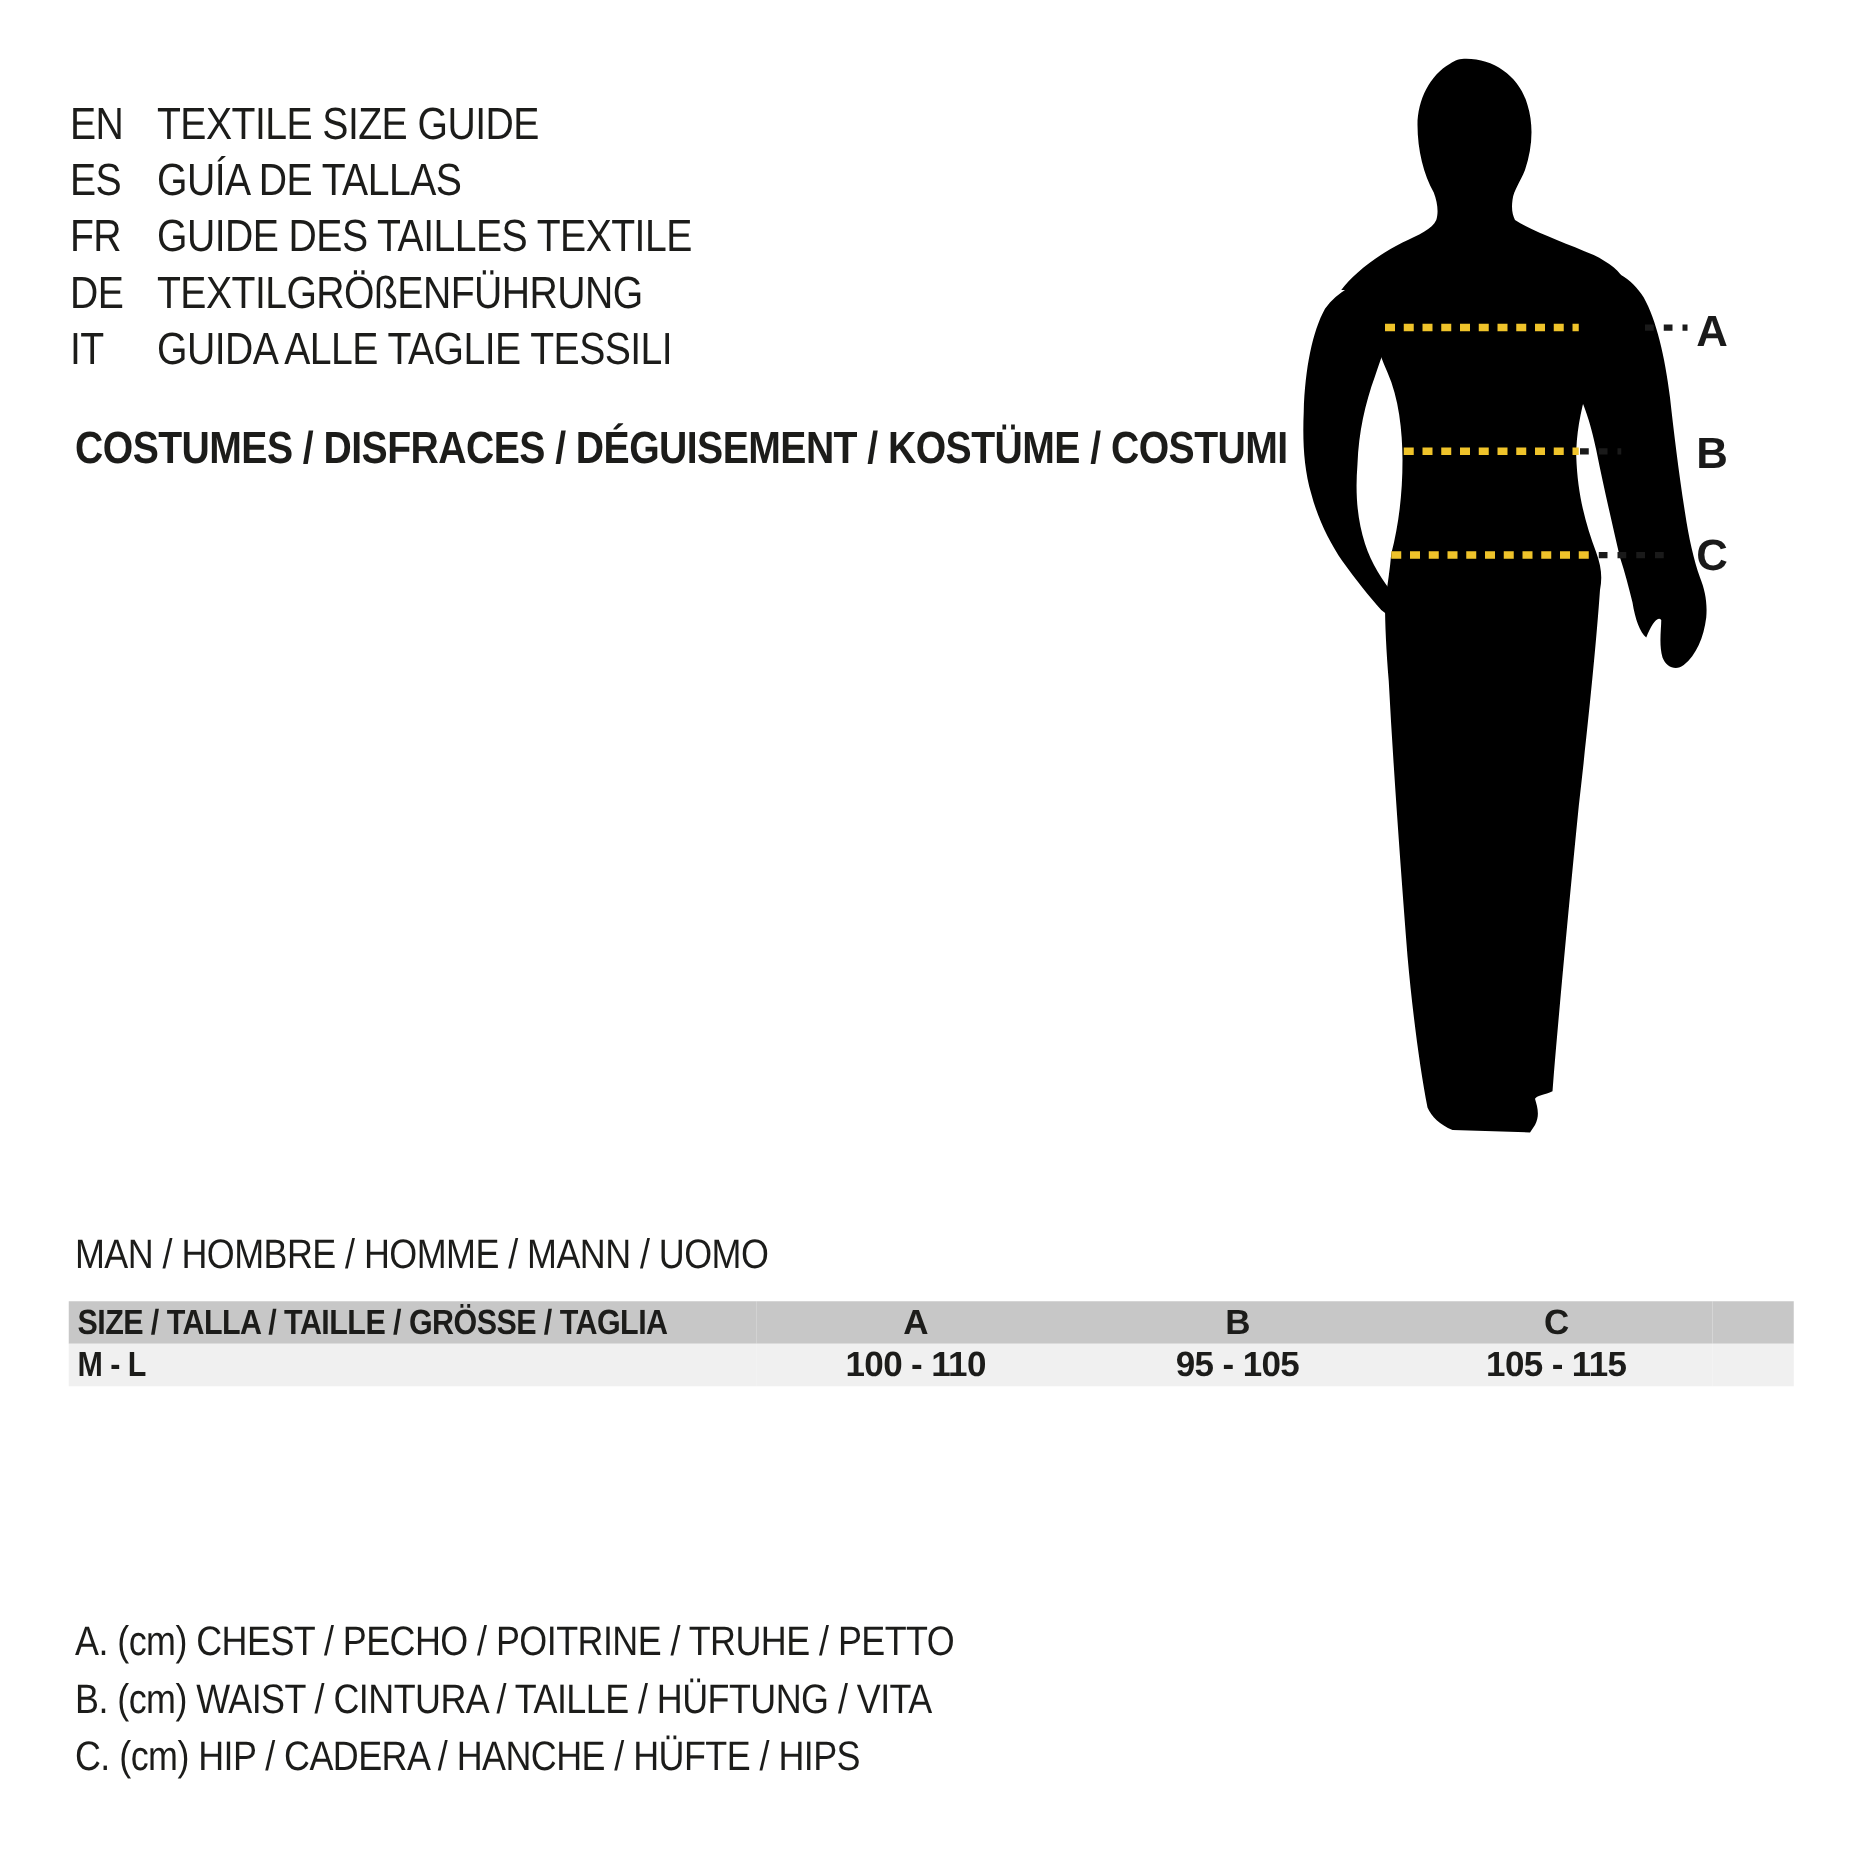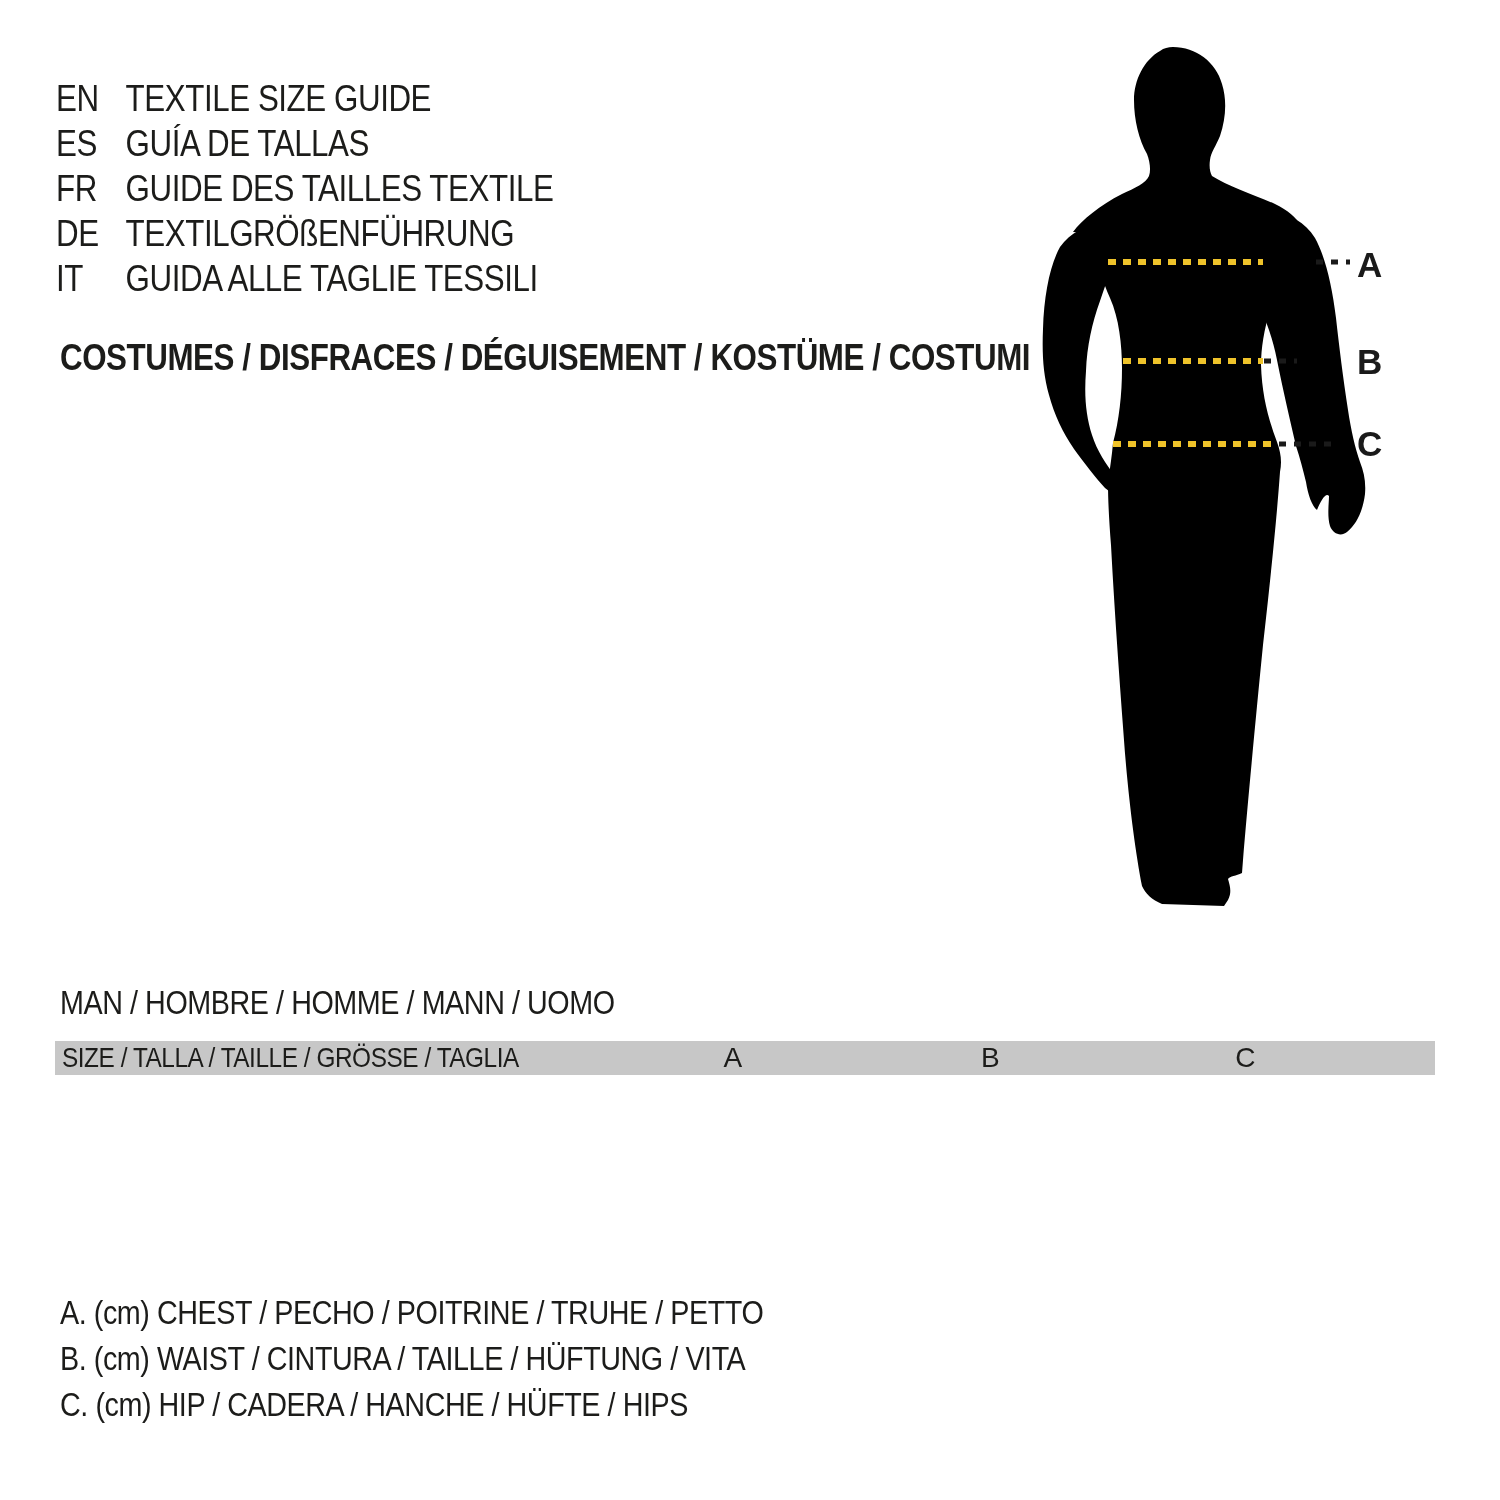--- a/index.html
+++ b/index.html
@@ -21,21 +21,21 @@
 
   
   .figure-svg { left:1035px; top:45px; }
 
   
   .section-title { left:60px; top:986px; font-size:33px; line-height:34px; }
 
   
   .size-table-wrap { left:55px; top:1041px; width:1380px; }
   table.size-table { width:1380px; border-collapse:collapse; table-layout:fixed; font-size:28px; letter-spacing:-0.5px; }
-  table.size-table th, table.size-table td { height:34px; font-weight:normal; text-align:center; vertical-align:middle; padding:0; }
+  table.size-table th, table.size-table td { height:34px; font-weight:bold; text-align:center; vertical-align:middle; padding:0; }
   table.size-table .c-label { text-align:left; }
   table.size-table .c-label .cond { display:inline-block; padding-left:8px; }
   tr.t-head { background:#c7c7c7; }
   tr.t-alt { background:#f0f0f0; }
 
   
   .legend { left:60px; top:1290px; }
   .legend-row { height:46px; display:flex; align-items:center; font-size:33px; }
 
   svg text { font-family:"Liberation Sans", sans-serif; font-weight:bold; }
@@ -165,20 +165,27 @@
         <col style="width:65px">
     </colgroup>
     <tbody>
         <tr class="t-head">
       <th class="c-label"><span class="cond">SIZE / TALLA / TAILLE / GRÖSSE / TAGLIA</span></th>
       <th>A</th>
       <th>B</th>
       <th>C</th>
       <th></th>
     </tr>
+    <tr class="t-alt">
+      <td class="c-label"><span class="cond">M - L</span></td>
+      <td>100 - 110</td>
+      <td>95 - 105</td>
+      <td>105 - 115</td>
+      <td></td>
+    </tr>
   </tbody>
     </table>
 </div>
 
 <div class="abs legend">
   <div class="legend-row cond">A. (cm) CHEST / PECHO / POITRINE / TRUHE / PETTO</div>
   <div class="legend-row cond">B. (cm) WAIST / CINTURA / TAILLE / HÜFTUNG / VITA</div>
   <div class="legend-row cond">C. (cm) HIP / CADERA / HANCHE / HÜFTE / HIPS</div>
 </div>
 

